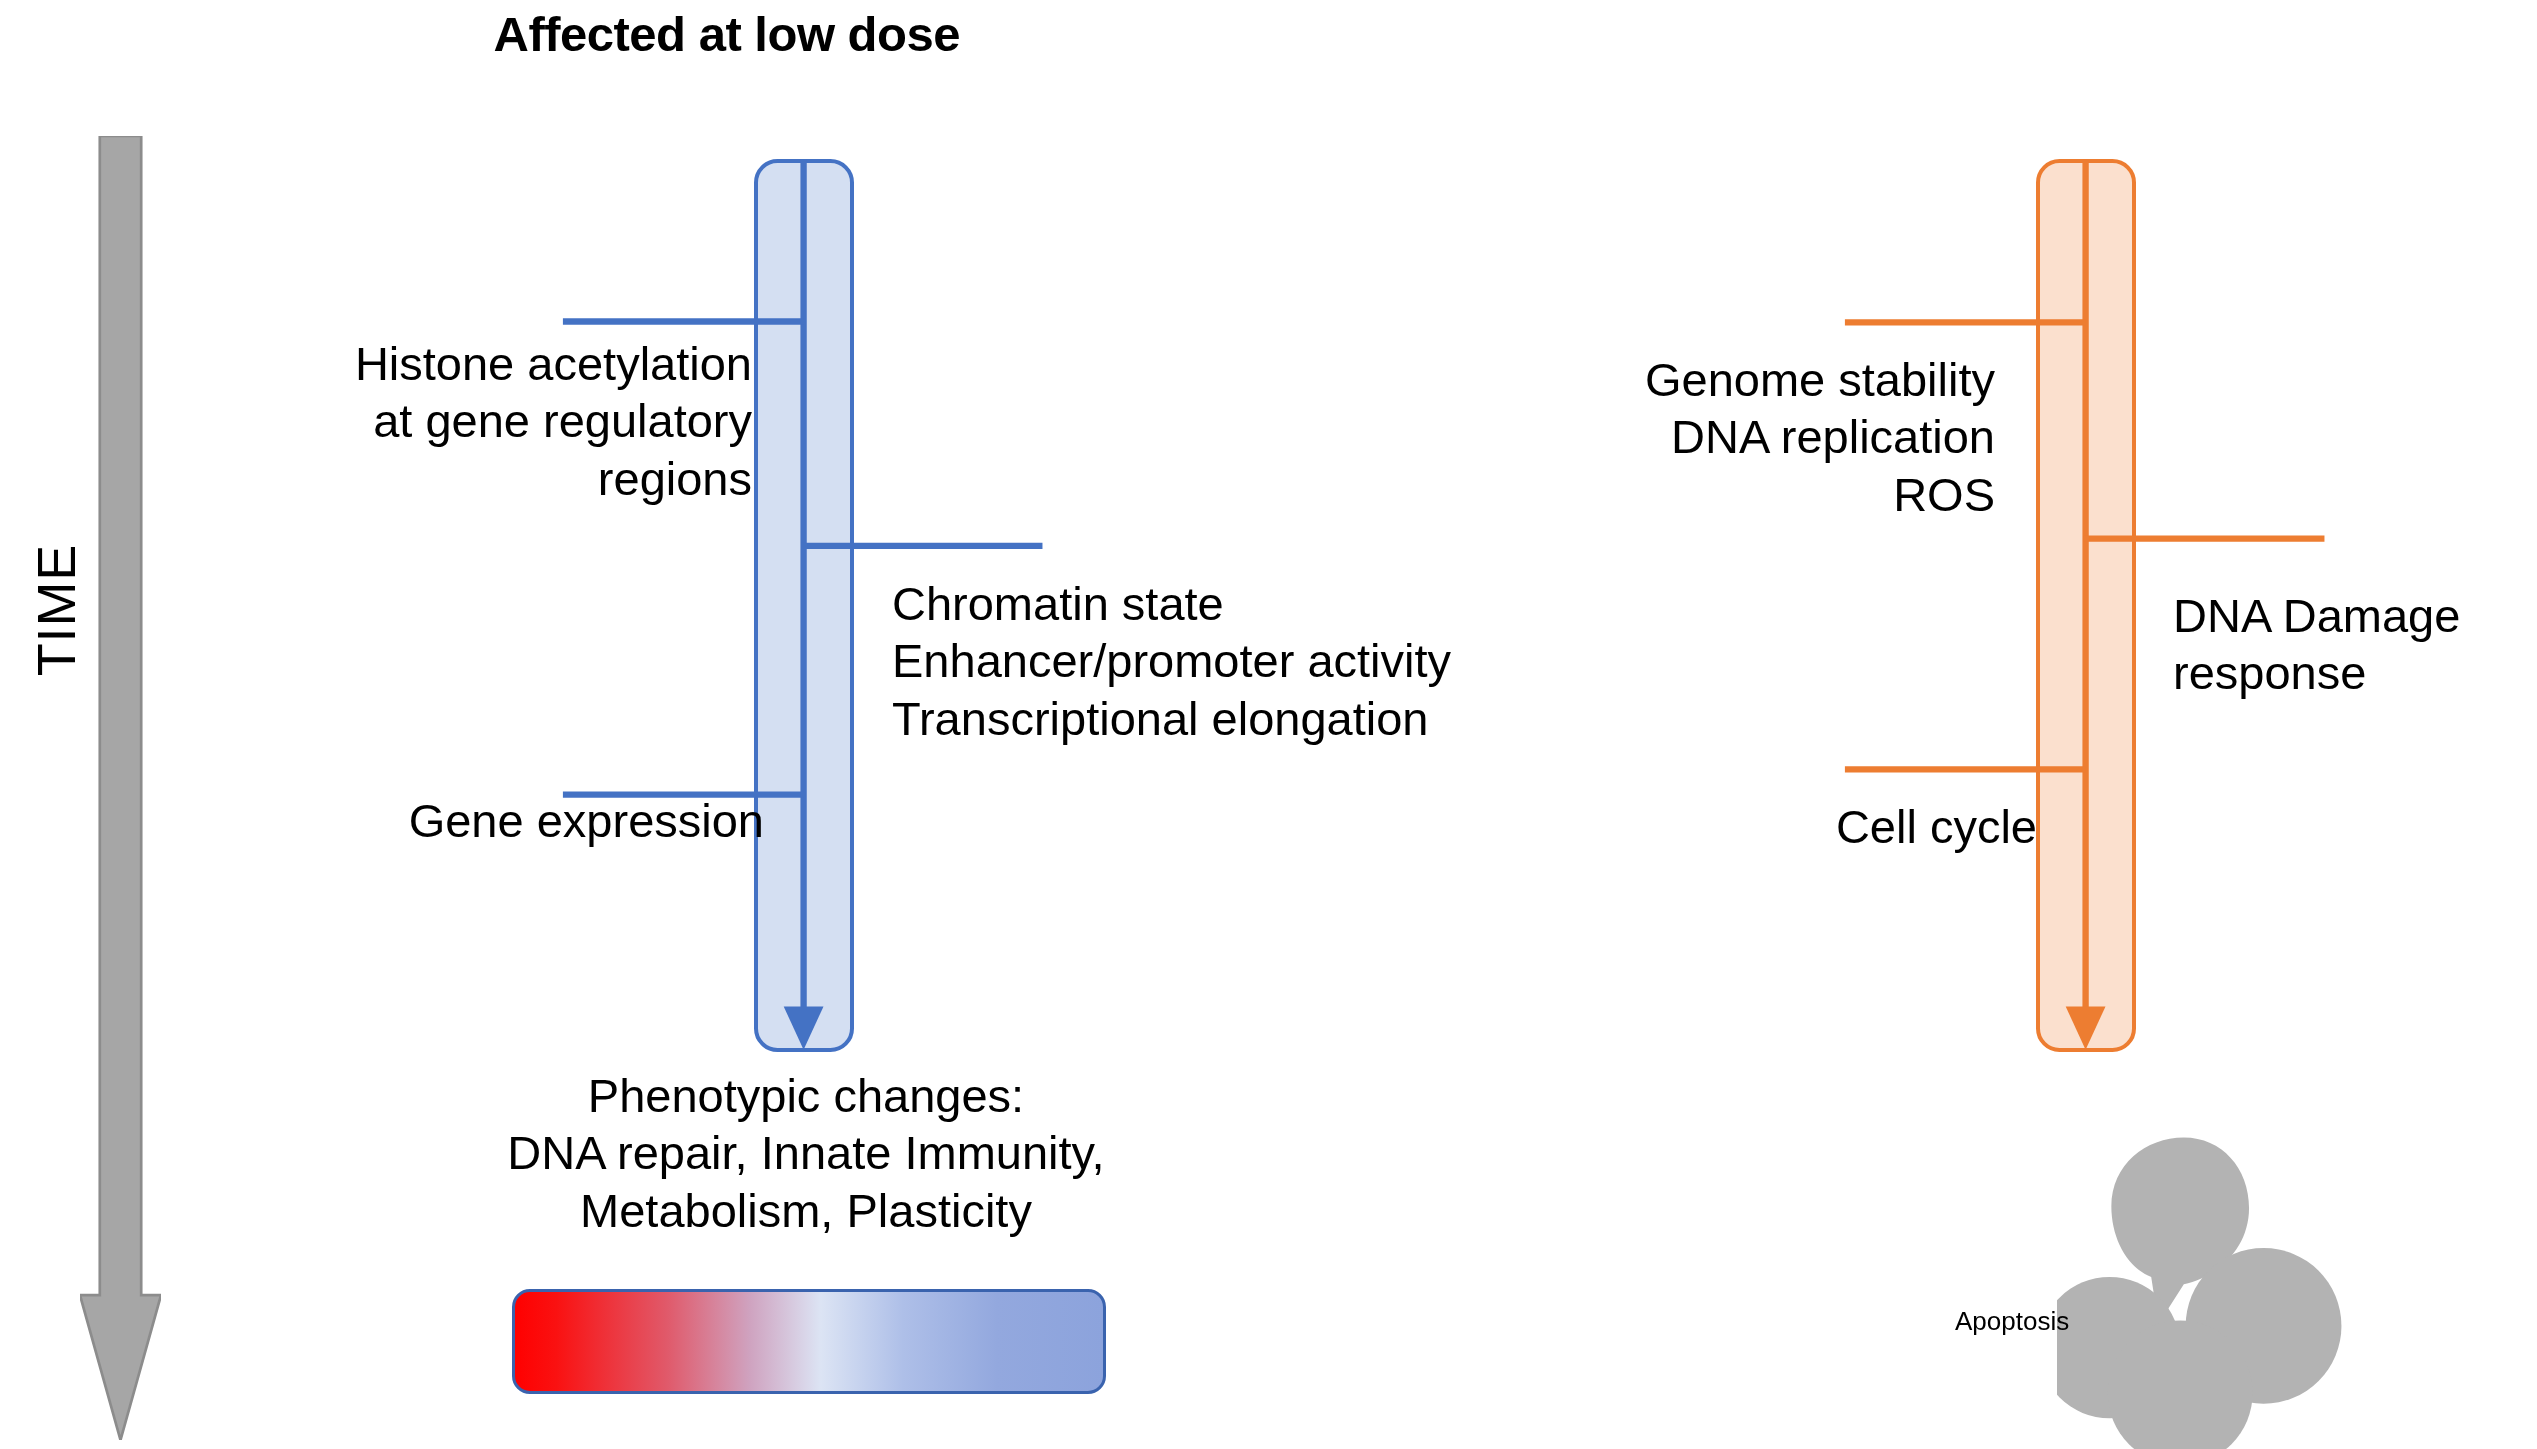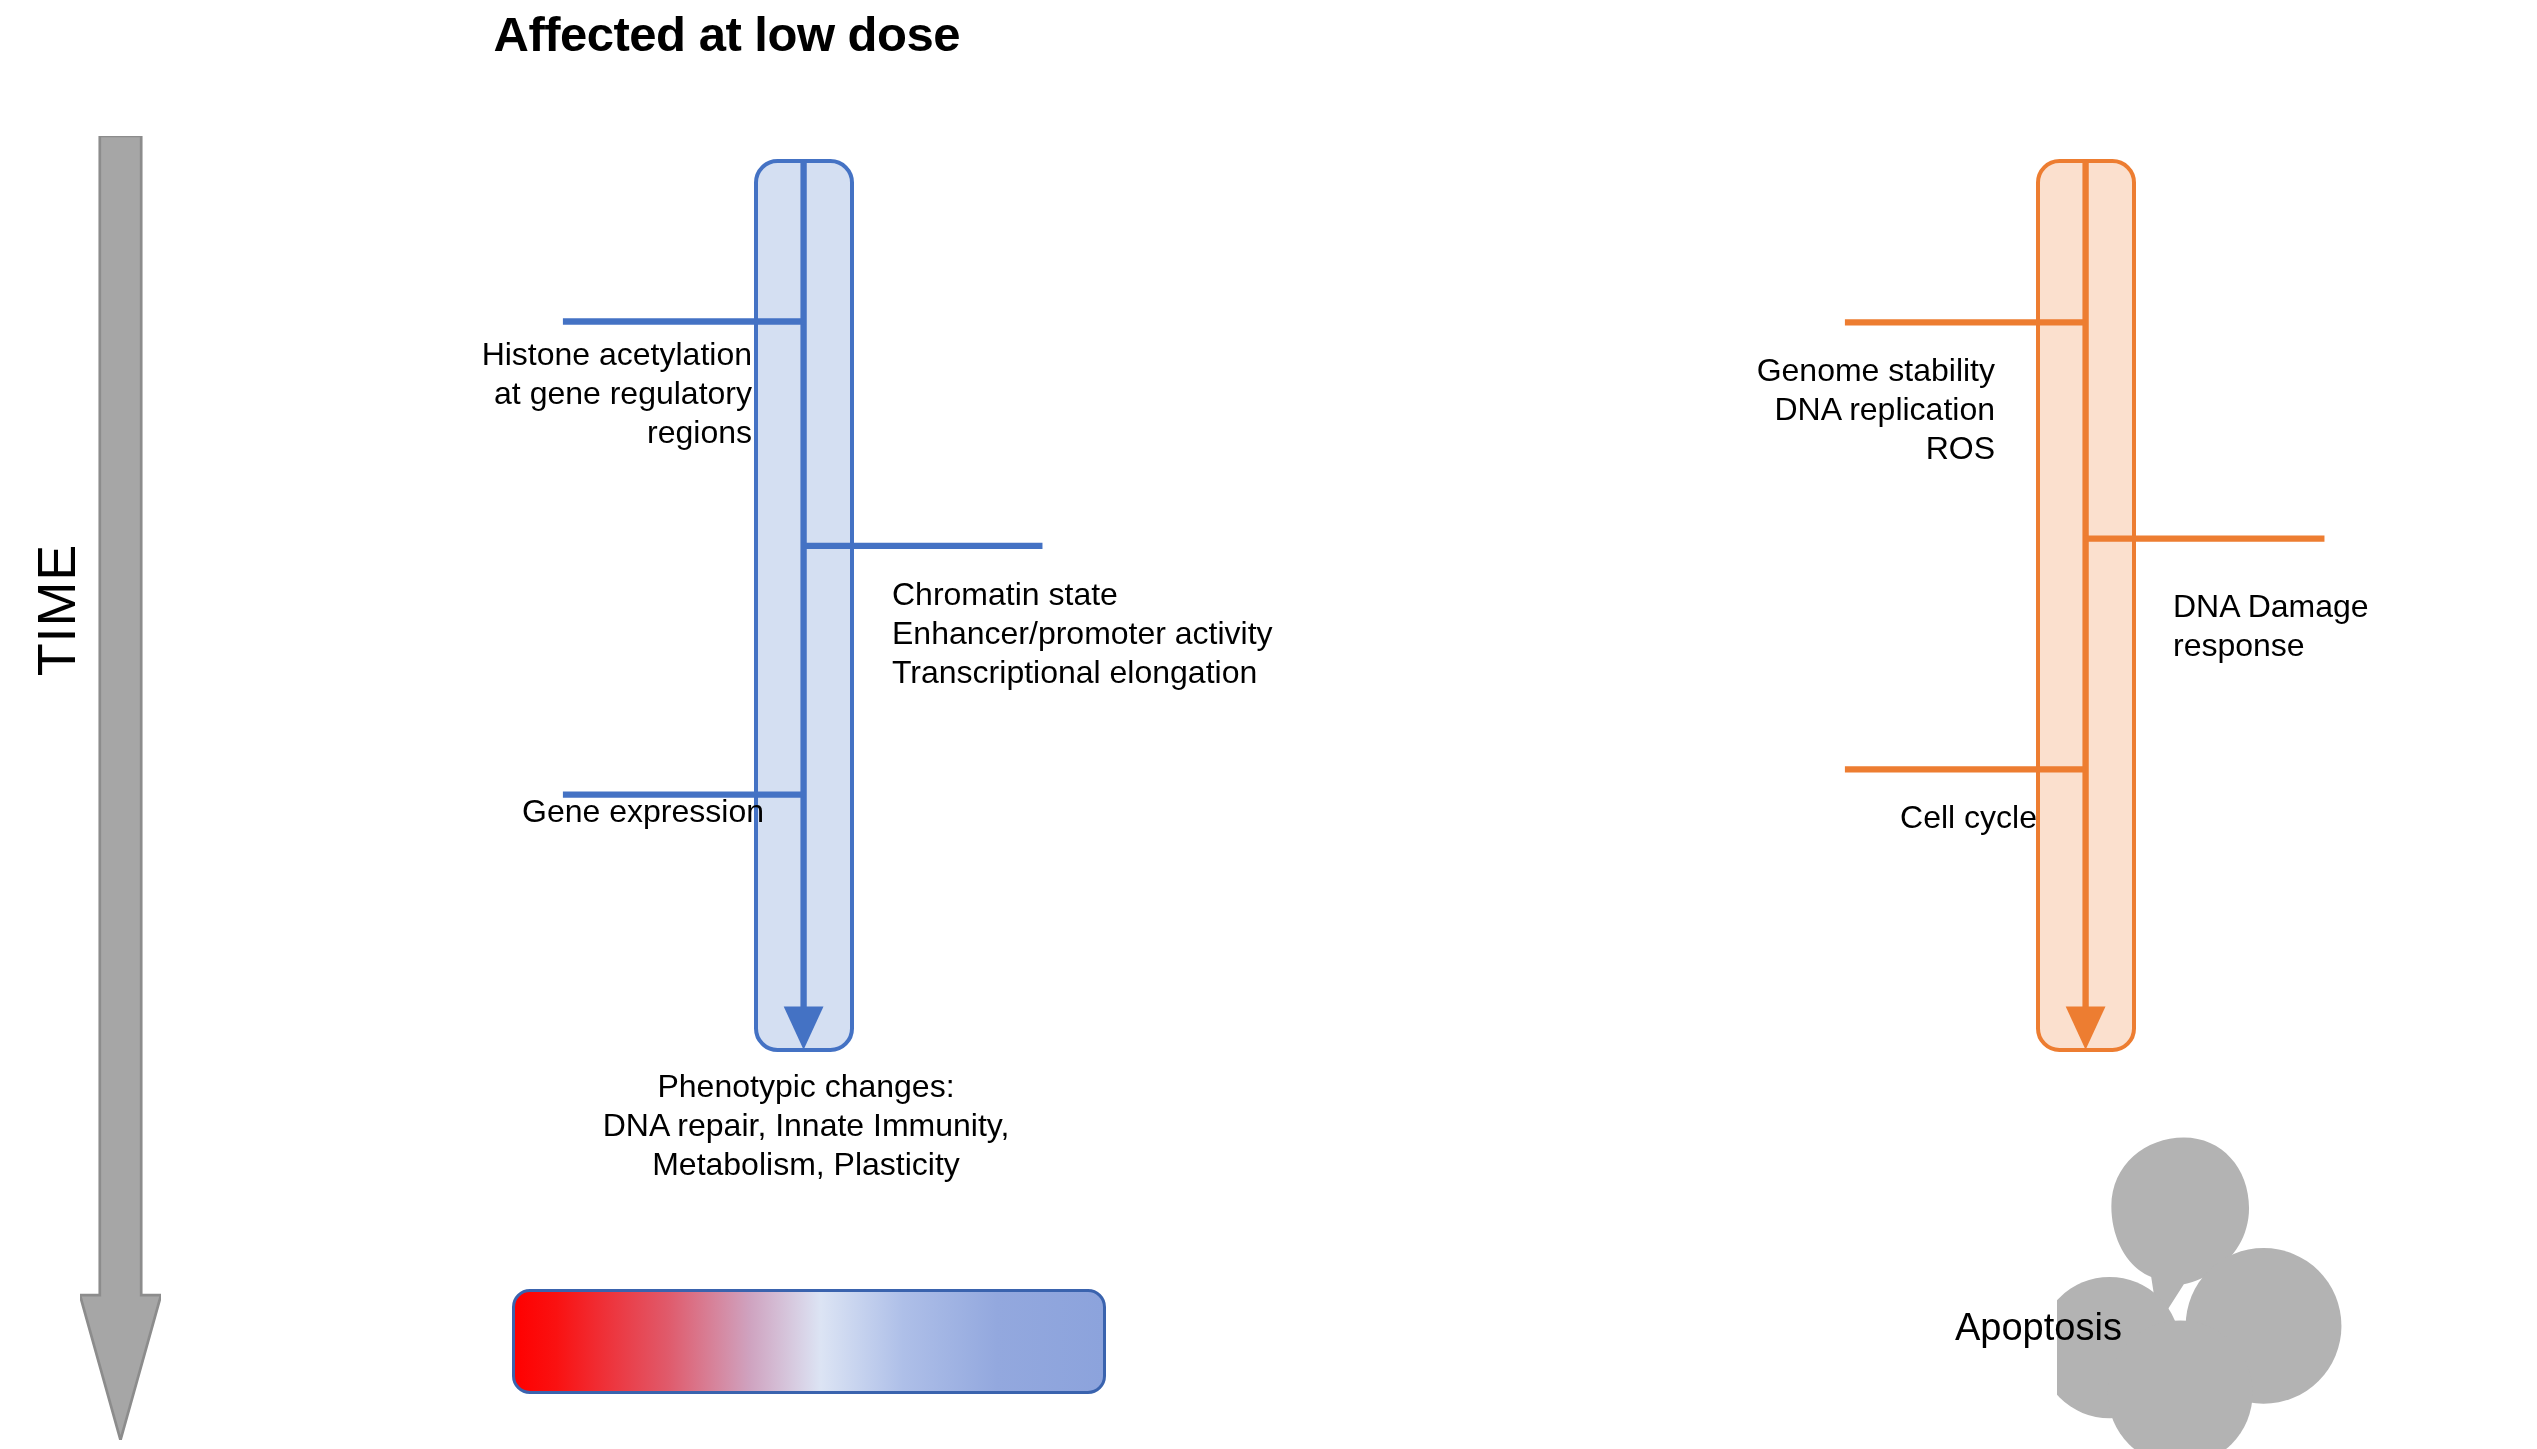--- a/index.html
+++ b/index.html
@@ -55,21 +55,21 @@
     background: #D4DFF2;
   }
   .track-box.orange {
     border: 4.5px solid #ED7D31;
     background: #FBE0CE;
   }
   .track-axis { }   
 
   
   .lbl {
-    font-size: 32px;
+    font-size: 47px;
     line-height: 1.22;
     white-space: pre-line;
   }
   .lbl.right-align { text-align: right; }
   .lbl.left-align  { text-align: left; }
   .lbl.center-align{ text-align: center; }
 
   
   #gradient-bar {
     left: 512px; top: 1289px; width: 594px; height: 105px;
@@ -84,21 +84,21 @@
       #DCE4F4 52%,
       #AEBFE8 66%,
       #93A8DE 82%,
       #8CA3DC 100%);
   }
 
   
   #apoptosis-icon { left: 2057px; top: 1132px; width: 308px; height: 318px; }
   #apoptosis-label {
     left: 1955px; top: 1306px; width: 326px;
-    font-size: 38px; text-align: left;
+    font-size: 26px; text-align: left;
   }
 </style>
 </head>
 <body>
 
 <div id="stage">
 
   <div class="abs col-title" style="left:290px; top:9px; width:670px;">Affected at low dose</div>
 
 

